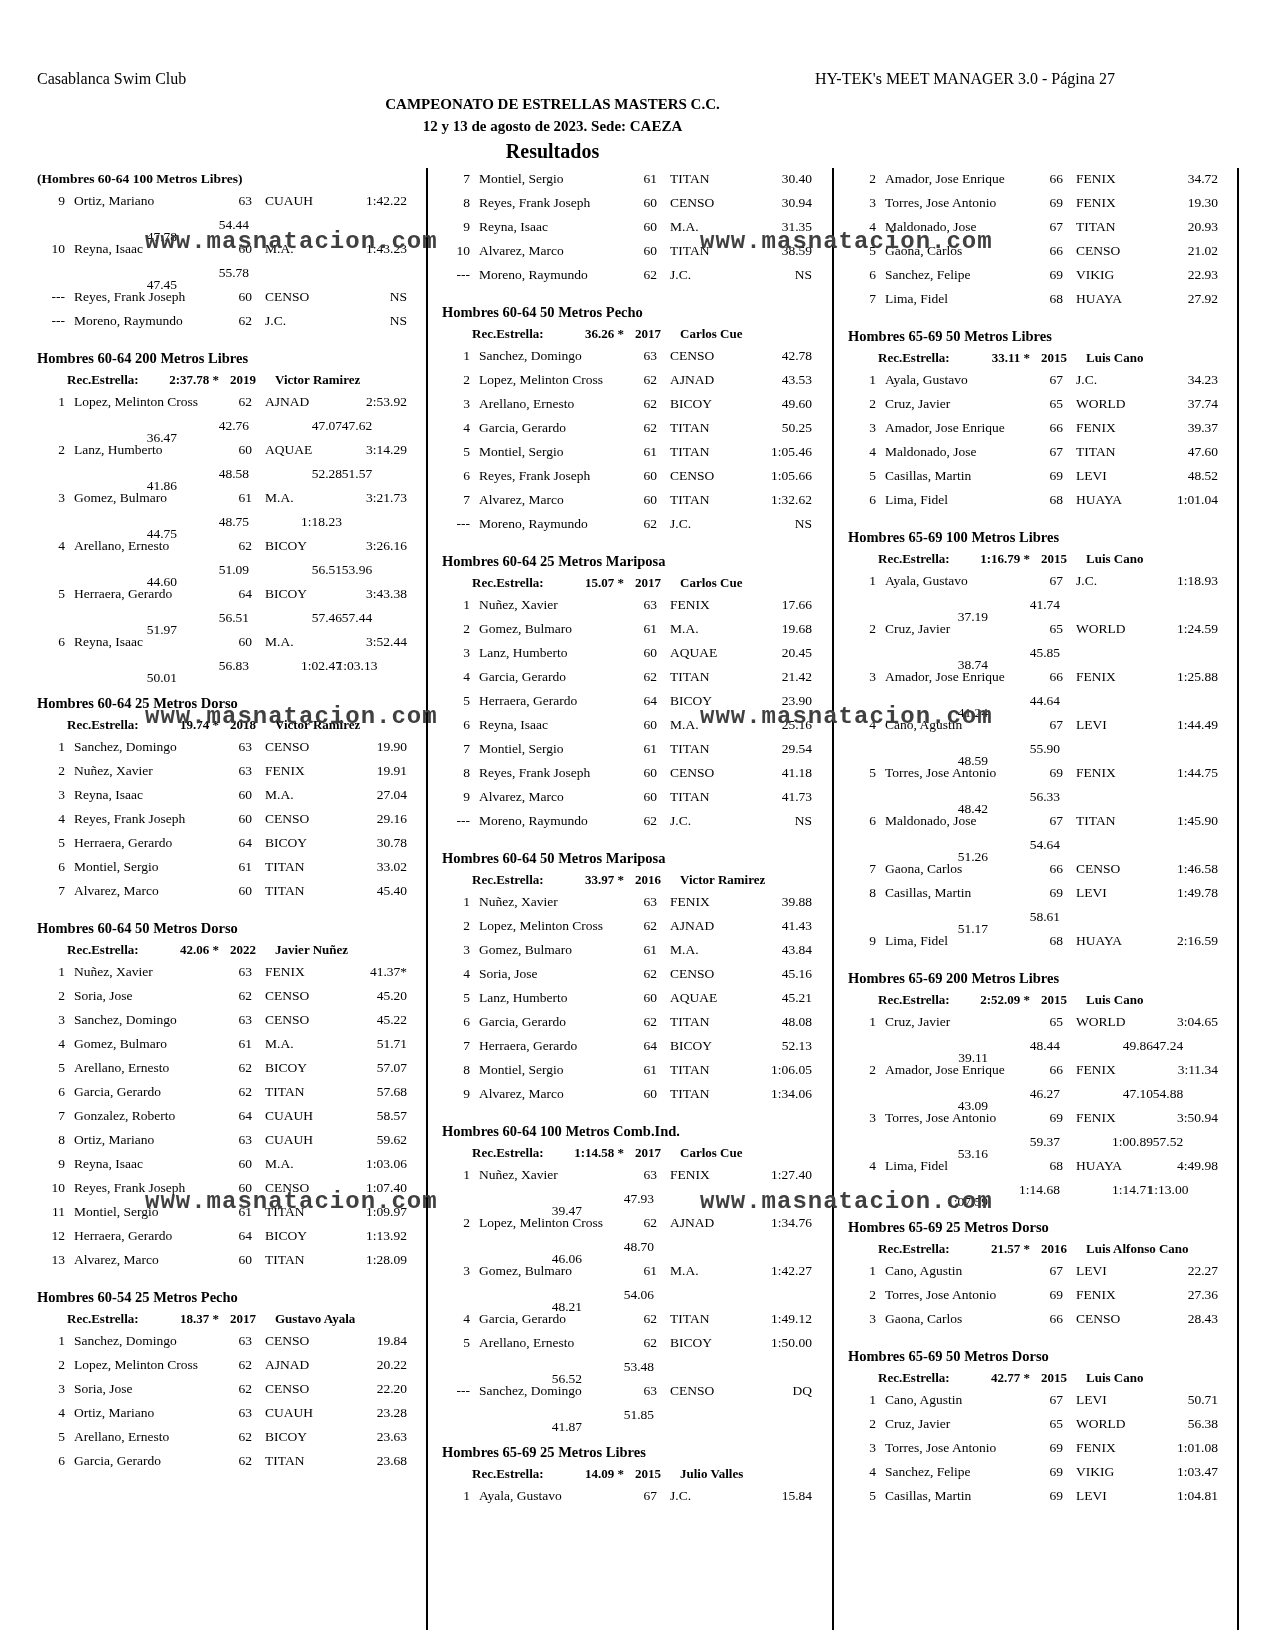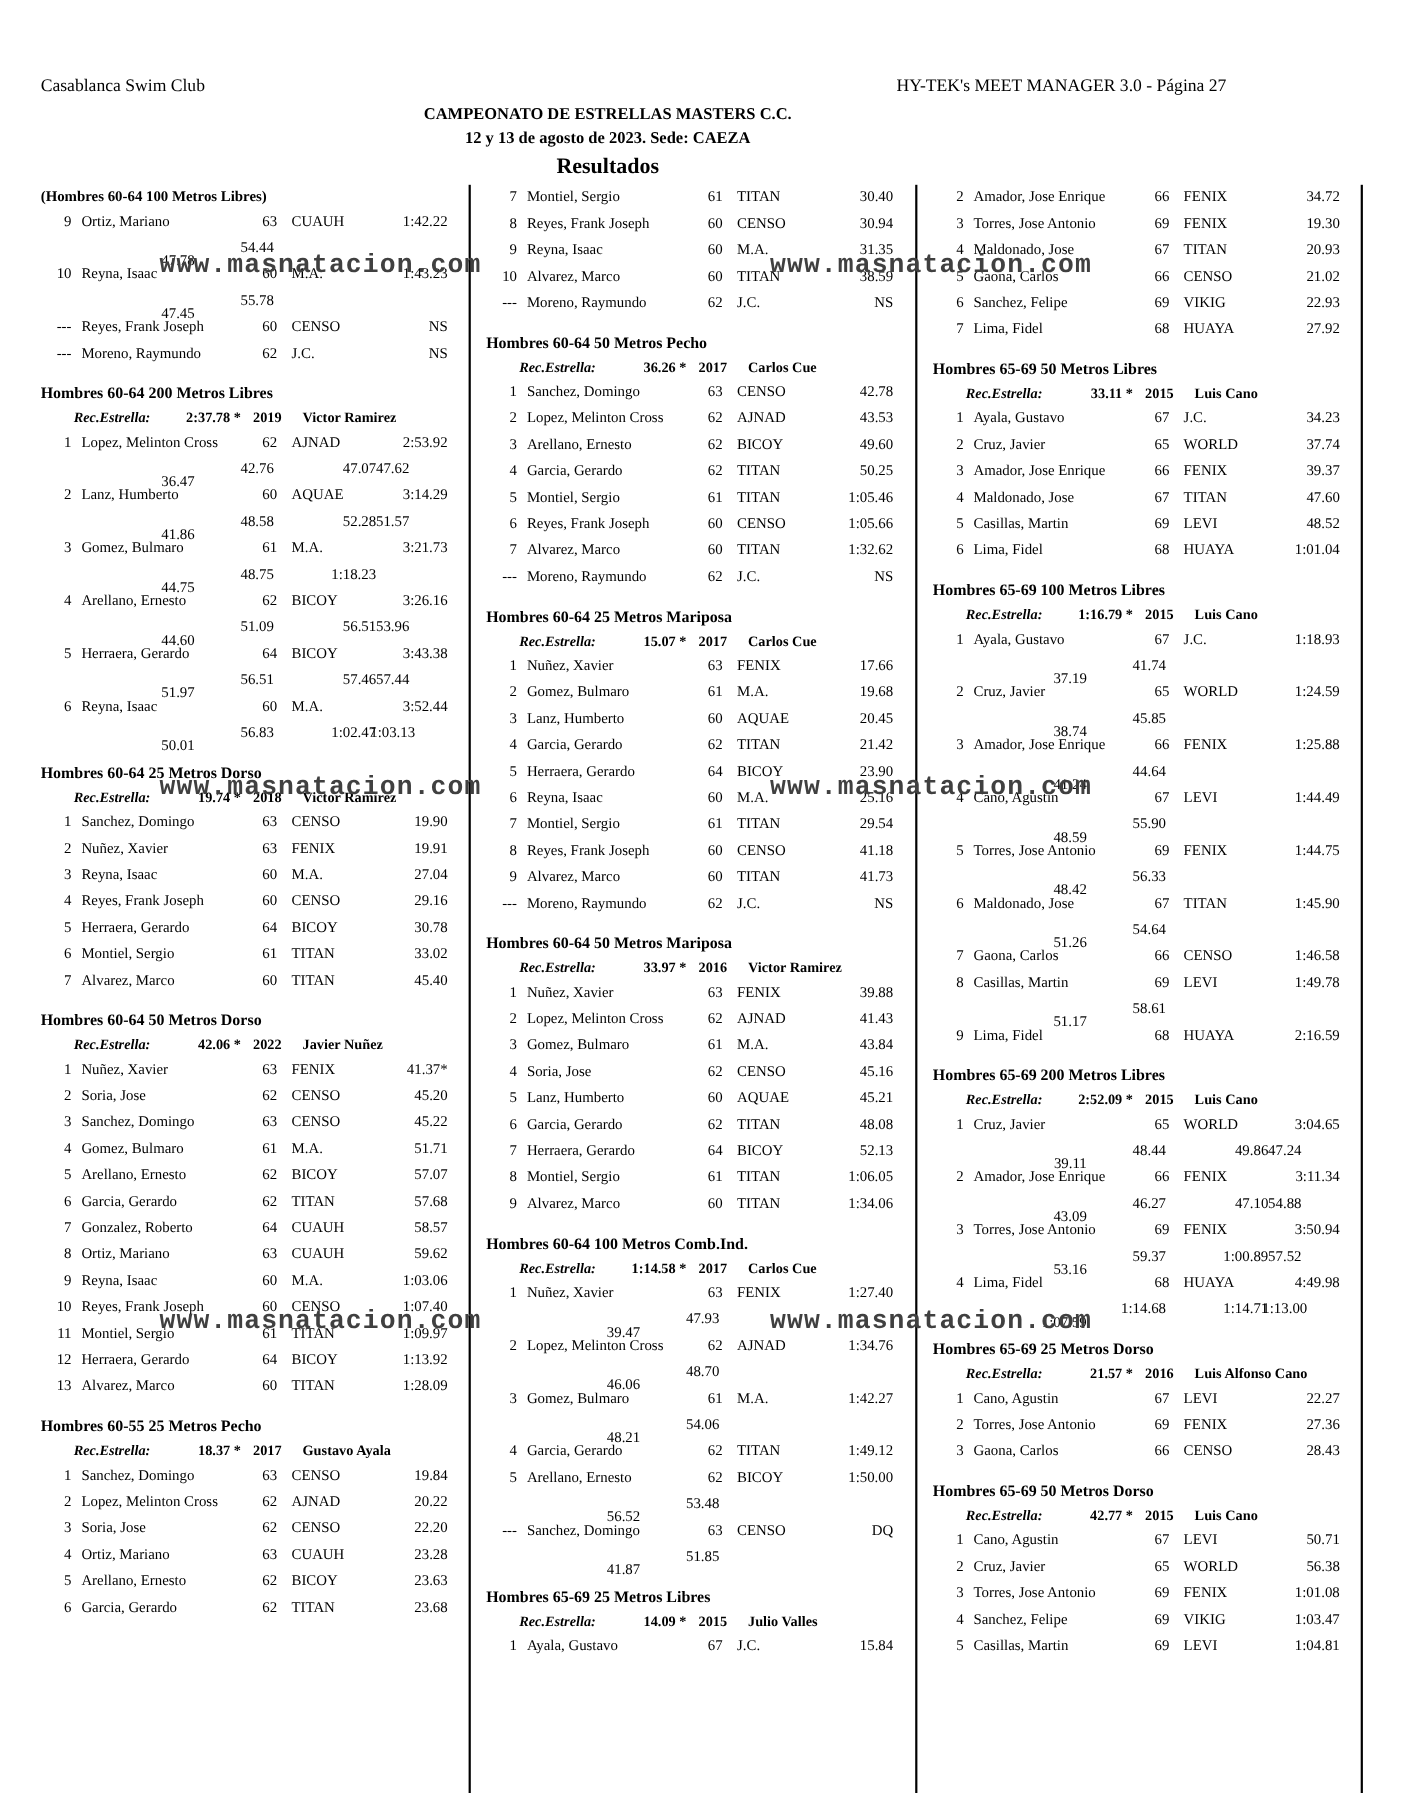--- a/index.html
+++ b/index.html
@@ -15,21 +15,21 @@
   .col2 { left:442px; }
   .col3 { left:848px; }
   .vline { position:absolute; top:168px; height:1462px; width:2px; background:#000; }
   .v1 { left:426px; } .v2 { left:832px; } .v3 { left:1237px; }
   .event { margin-top:13px; }
   .event:first-child { margin-top:0; }
   .ev-title { font-weight:bold; font-size:14.5px; height:22px; line-height:22px; }
   .ev-title.small { font-size:13.5px; }
   .rec { font-weight:bold; font-size:13px; height:22px; line-height:22px; position:relative; }
   .rec span { position:absolute; }
-  .rec .rl { left:30px;font-style:italic; } .rec .rt { left:112px; width:70px; text-align:right; } .rec .ry { left:193px; } .rec .rn { left:238px; white-space:nowrap;text-align:center; }
+  .rec .rl { left:30px; } .rec .rt { left:112px; width:70px; text-align:right; } .rec .ry { left:193px; } .rec .rn { left:238px; white-space:nowrap;text-align:center; }
   .row, .split { position:relative; height:24px; line-height:22px; white-space:nowrap; }
   .row span, .split span { position:absolute; }
   .pl { left:0; width:28px; text-align:right; }
   .nm { left:37px; }
   .ag { left:187px; width:28px; text-align:right; }
   .tm { left:228px; }
   .tt { left:290px; width:80px; text-align:right; }
   .s1 { left:70px; width:70px; text-align:right;margin-top:12px; }
   .s2 { left:150px; width:62px; text-align:right; }
   .s3 { left:225px; width:80px; text-align:right; }
@@ -330,21 +330,21 @@
       </div>
       <div class="row">
         <span class="pl">13</span>
         <span class="nm">Alvarez, Marco</span>
         <span class="ag">60</span>
         <span class="tm">TITAN</span>
         <span class="tt">1:28.09</span>
       </div>
     </div>
     <div class="event">
-      <div class="ev-title">Hombres 60-55 25 Metros Pecho</div>
+      <div class="ev-title">Hombres 60-54 25 Metros Pecho</div>
       <div class="rec">
         <span class="rl">Rec.Estrella:</span>
         <span class="rt">18.37 *</span>
         <span class="ry">2017</span>
         <span class="rn">Gustavo Ayala</span>
       </div>
       <div class="row">
         <span class="pl">1</span>
         <span class="nm">Sanchez, Domingo</span>
         <span class="ag">63</span>

